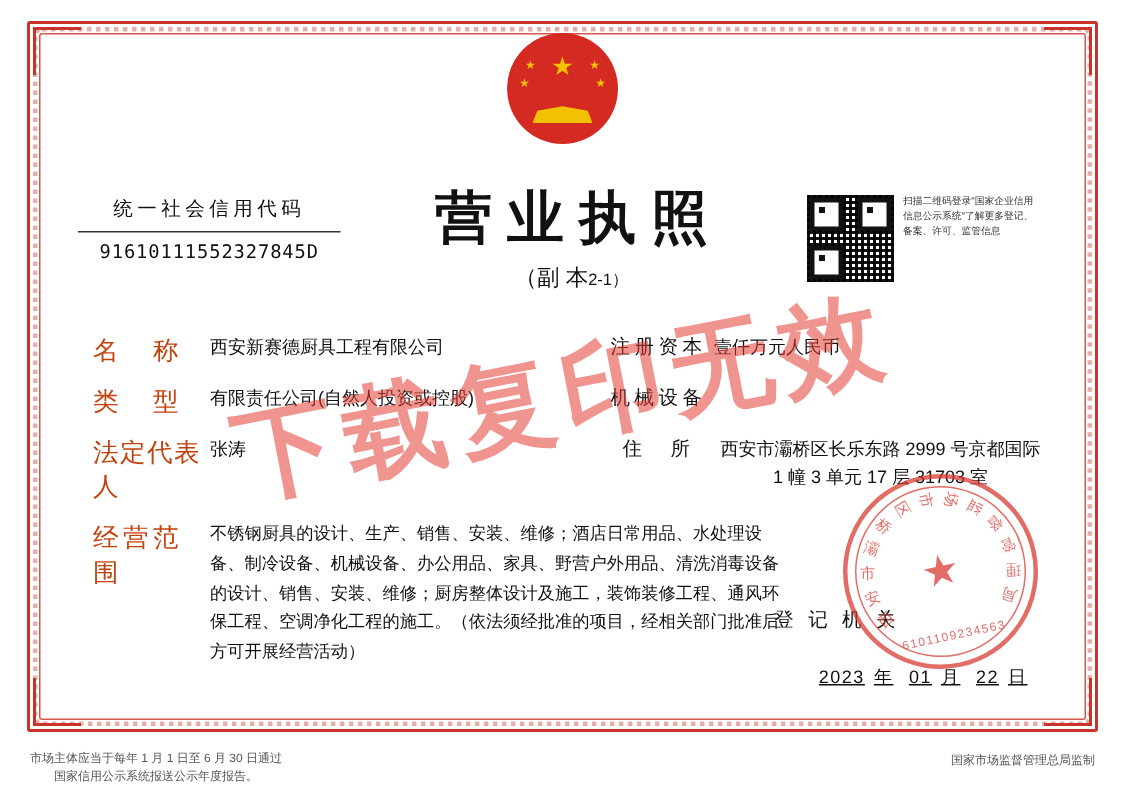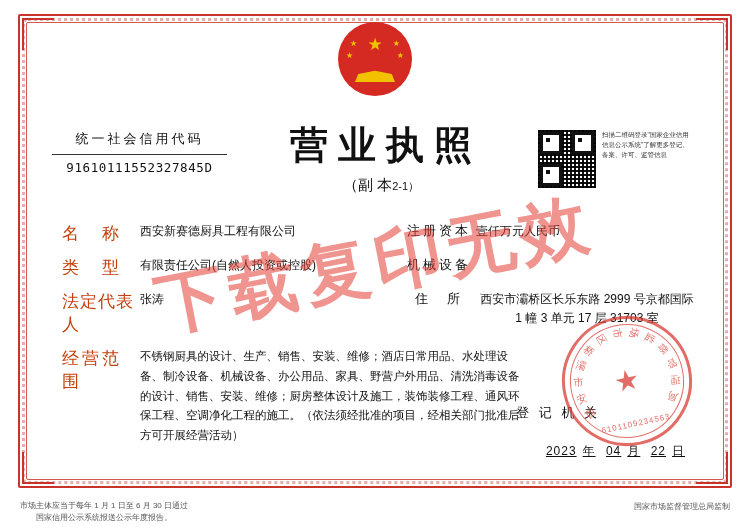--- a/index.html
+++ b/index.html
@@ -471,21 +471,21 @@
         <span style="transform: rotate(60deg) translate(0px, -48px) rotate(90deg) translate(-50%, -50%);">督</span>
         <span style="transform: rotate(80deg) translate(0px, -48px) rotate(90deg) translate(-50%, -50%);">管</span>
         <span style="transform: rotate(100deg) translate(0px, -48px) rotate(90deg) translate(-50%, -50%);">理</span>
         <span style="transform: rotate(120deg) translate(0px, -48px) rotate(90deg) translate(-50%, -50%);">局</span>
       </div>
     <div class="seal-bottom">6101109234563</div>
   </div>
 
   <div class="date-line">
     <span>2023</span><span>年</span>
-    <span>04</span><span>月</span>
+    <span>01</span><span>月</span>
     <span>22</span><span>日</span>
   </div>
 
   <div class="watermark">下载复印无效</div>
 
   <div class="footer">
     <div class="f-mid">
       <div>市场主体应当于每年 1 月 1 日至 6 月 30 日通过</div>
       <div>国家信用公示系统报送公示年度报告。</div>
     </div>

